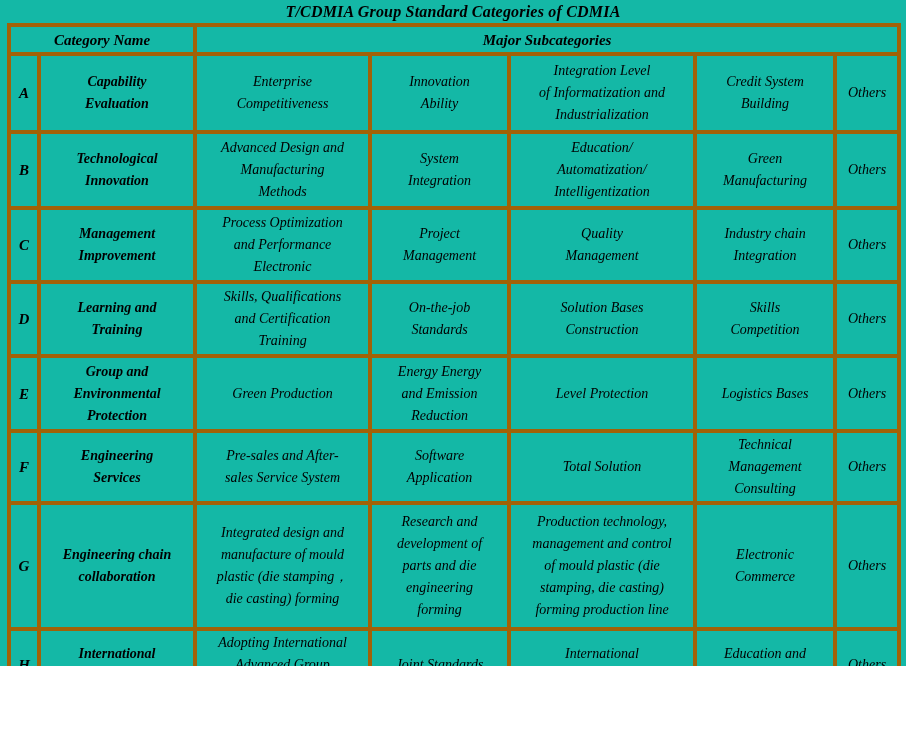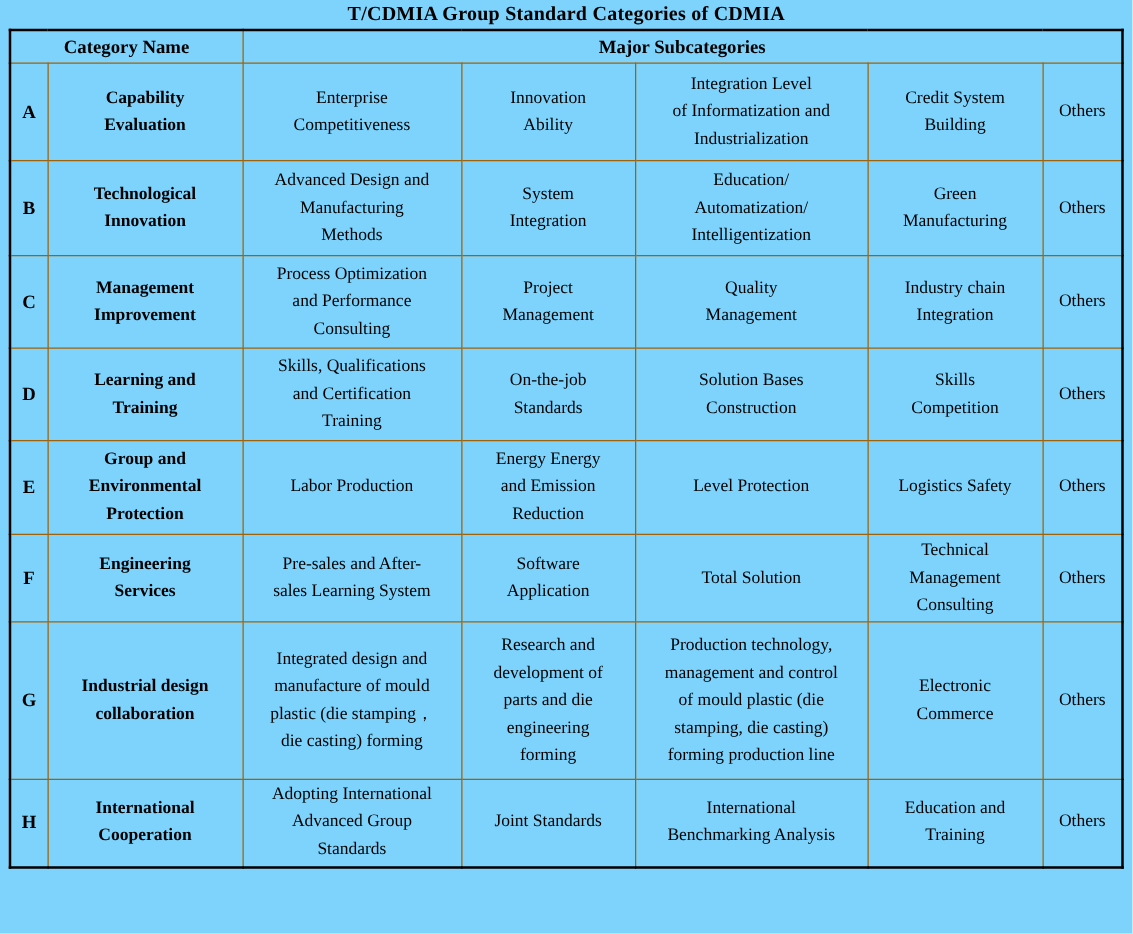--- a/index.html
+++ b/index.html
@@ -1,41 +1,42 @@
 <!DOCTYPE html>
 <html><head>
 <meta charset="utf-8">
 <style>
   html, body { margin: 0; padding: 0; background: #fff; }
   .page {
     position: relative;
     width: 906px;
-    height: 747px;
-    background: #7dd3fc;
+    height: 666px;
+    background: #14b8a6;
     color: #000000;
     font-family: "Liberation Serif", serif;
     overflow: hidden;
+    font-style: italic;
   }
   .doc-title {
     padding-top: 3px;
     text-align: center;
     font-weight: bold;
     font-size: 16px;
     line-height: 18px;
     letter-spacing: 0.2px;
   }
   table.cat-table {
     border-collapse: collapse;
     table-layout: fixed;
     width: 890px;
     margin: 2px 0 0 7px;
     border: 2px solid #000;
   }
   .cat-table th, .cat-table td {
-    border: 1px solid #a16207;
+    border: 4px solid #a16207;
     text-align: center;
     vertical-align: middle;
     white-space: pre-line;
     font-size: 14px;
     line-height: 22px;
     padding: 1px 2px;
     overflow: hidden;
   }
   .cat-table th {
     font-size: 15px;
@@ -116,21 +117,21 @@
         <td>Green
 Manufacturing</td>
         <td>Others</td>
       </tr>
       <tr class="r-c">
         <td class="letter">C</td>
         <td class="cname">Management
 Improvement</td>
         <td>Process Optimization
 and Performance
-Consulting</td>
+Electronic</td>
         <td>Project
 Management</td>
         <td>Quality
 Management</td>
         <td>Industry chain
 Integration</td>
         <td>Others</td>
       </tr>
       <tr class="r-d">
         <td class="letter">D</td>
@@ -145,45 +146,45 @@
 Construction</td>
         <td>Skills
 Competition</td>
         <td>Others</td>
       </tr>
       <tr class="r-e">
         <td class="letter">E</td>
         <td class="cname">Group and
 Environmental
 Protection</td>
-        <td>Labor Production</td>
+        <td>Green Production</td>
         <td>Energy Energy
 and Emission
 Reduction</td>
         <td>Level Protection</td>
-        <td>Logistics Safety</td>
+        <td>Logistics Bases</td>
         <td>Others</td>
       </tr>
       <tr class="r-f">
         <td class="letter">F</td>
         <td class="cname">Engineering
 Services</td>
         <td>Pre-sales and After-
-sales Learning System</td>
+sales Service System</td>
         <td>Software
 Application</td>
         <td>Total Solution</td>
         <td>Technical
 Management
 Consulting</td>
         <td>Others</td>
       </tr>
       <tr class="r-g">
         <td class="letter">G</td>
-        <td class="cname">Industrial design
+        <td class="cname">Engineering chain
 collaboration</td>
         <td>Integrated design and
 manufacture of mould
 plastic (die stamping，
 die casting) forming</td>
         <td>Research and
 development of
 parts and die
 engineering
 forming</td>

